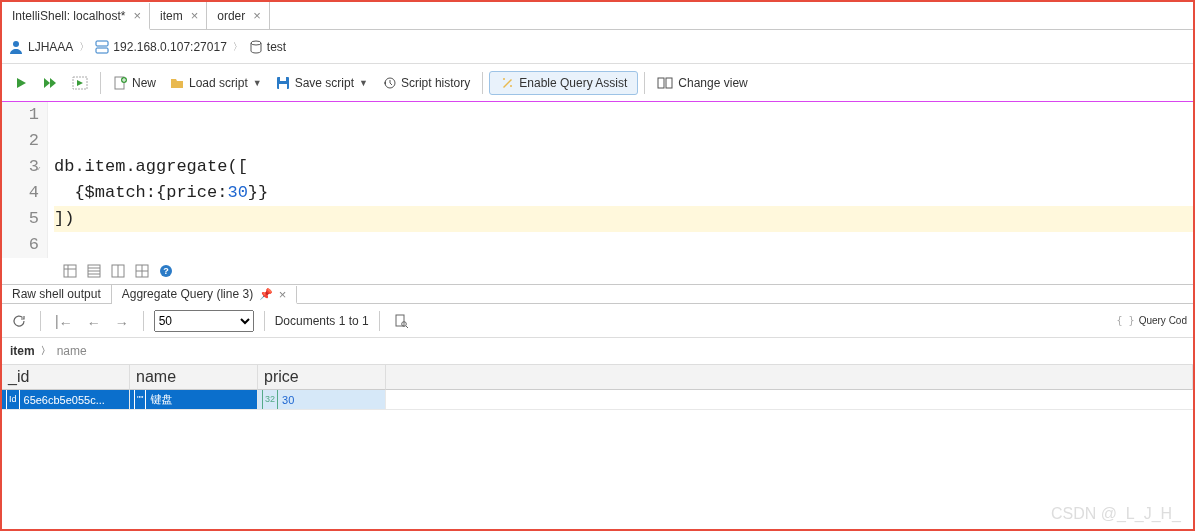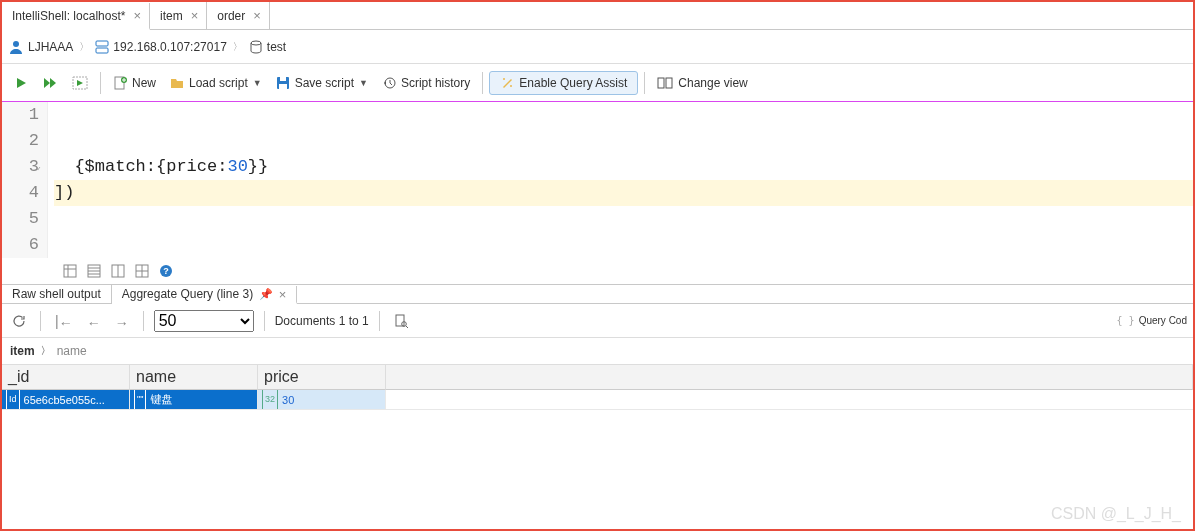--- a/index.html
+++ b/index.html
@@ -150,21 +150,21 @@
 }
 .res-toolbar .navbtn {
   color: #888;
   padding: 2px 4px;
   cursor: pointer;
   font-size: 14px;
 }
 .res-toolbar select {
   width: 100px;
   height: 22px;
-  font-size: 16px;
+  font-size: 12px;
 }
 .res-toolbar .sep2 { width: 1px; height: 20px; background: #ccc; margin: 0 4px; }
 .spacer { flex: 1; }
 .qcode { color: #333; font-size: 10px; }
 .braces { color:#aaa; font-family: monospace; margin-right:4px; }
 
 
 .bc2 {
   display: flex; align-items: center;
   padding: 6px 8px;
@@ -338,20 +338,21 @@
     <div>1</div>
     <div>2</div>
     <div style="position:relative"><span>3</span><span class="fold">⌄</span></div>
     <div>4</div>
     <div>5</div>
     <div>6</div>
   </div>
   <div class="code">
     <span class="code-row"> </span>
     <span class="code-row"> </span>
+    <span class="code-row">db.item.aggregate([</span>
     <span class="code-row"><span>  {$match:{price:</span><span class="num">30</span><span>}}</span></span>
     <span class="code-row hl">])</span>
     <span class="code-row"> </span>
   </div>
 </div>
 
 <div class="mini-icon-bar">
   <span class="mi">
       <svg width="14" height="14" viewBox="0 0 14 14">
         <rect x="1" y="1" width="12" height="12" fill="none" stroke="#888"></rect>

